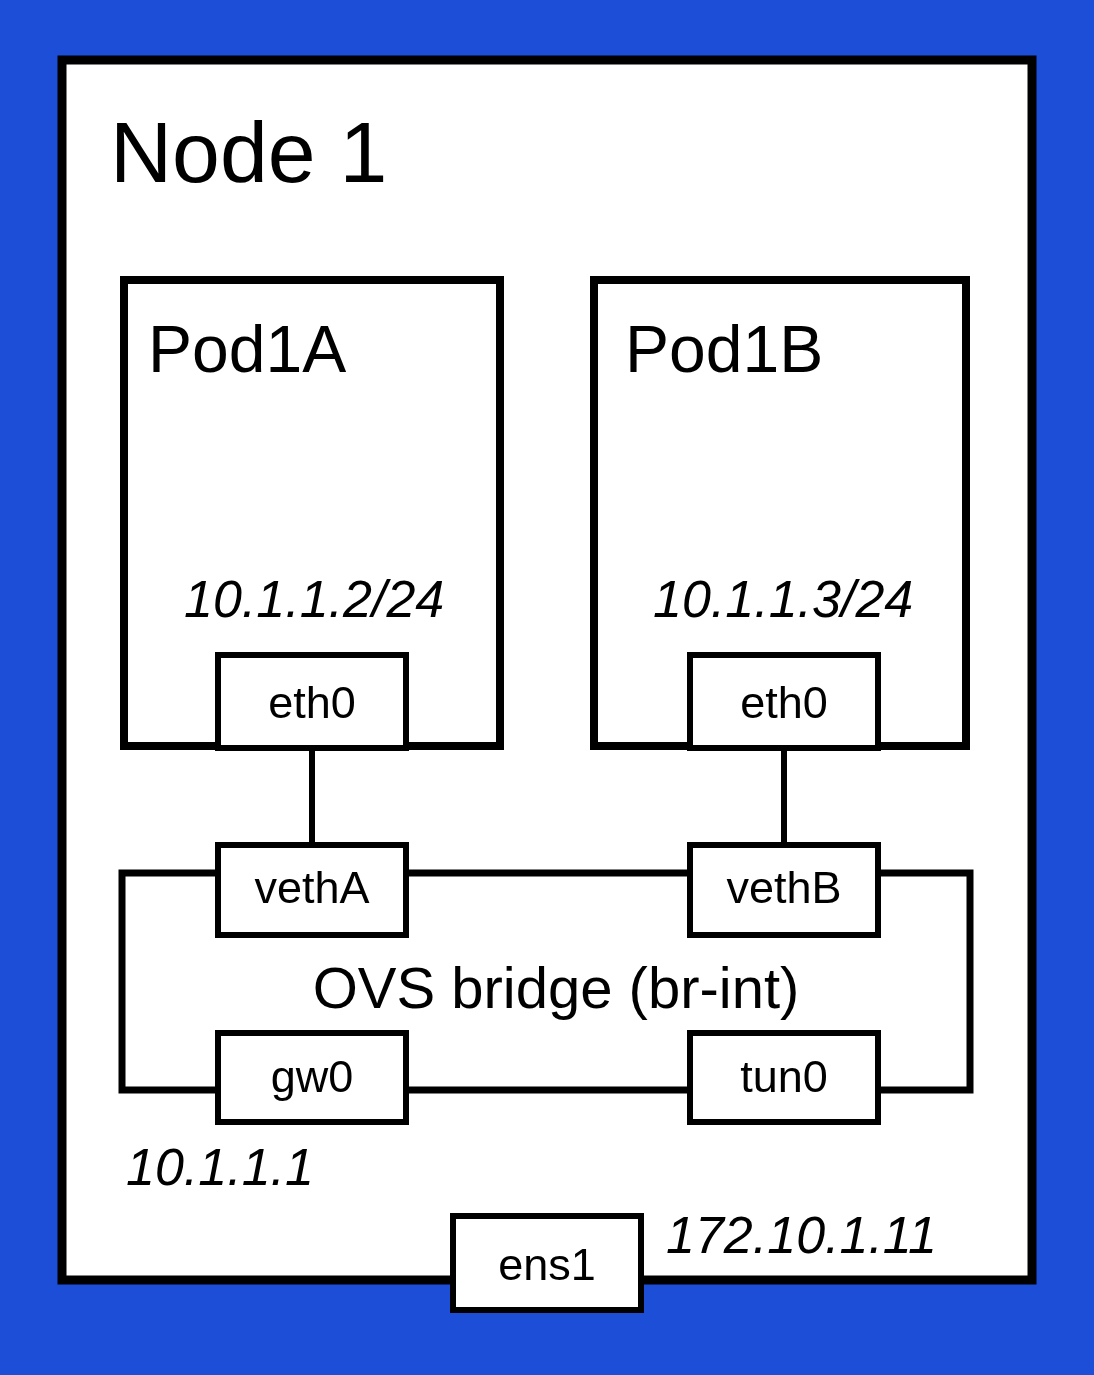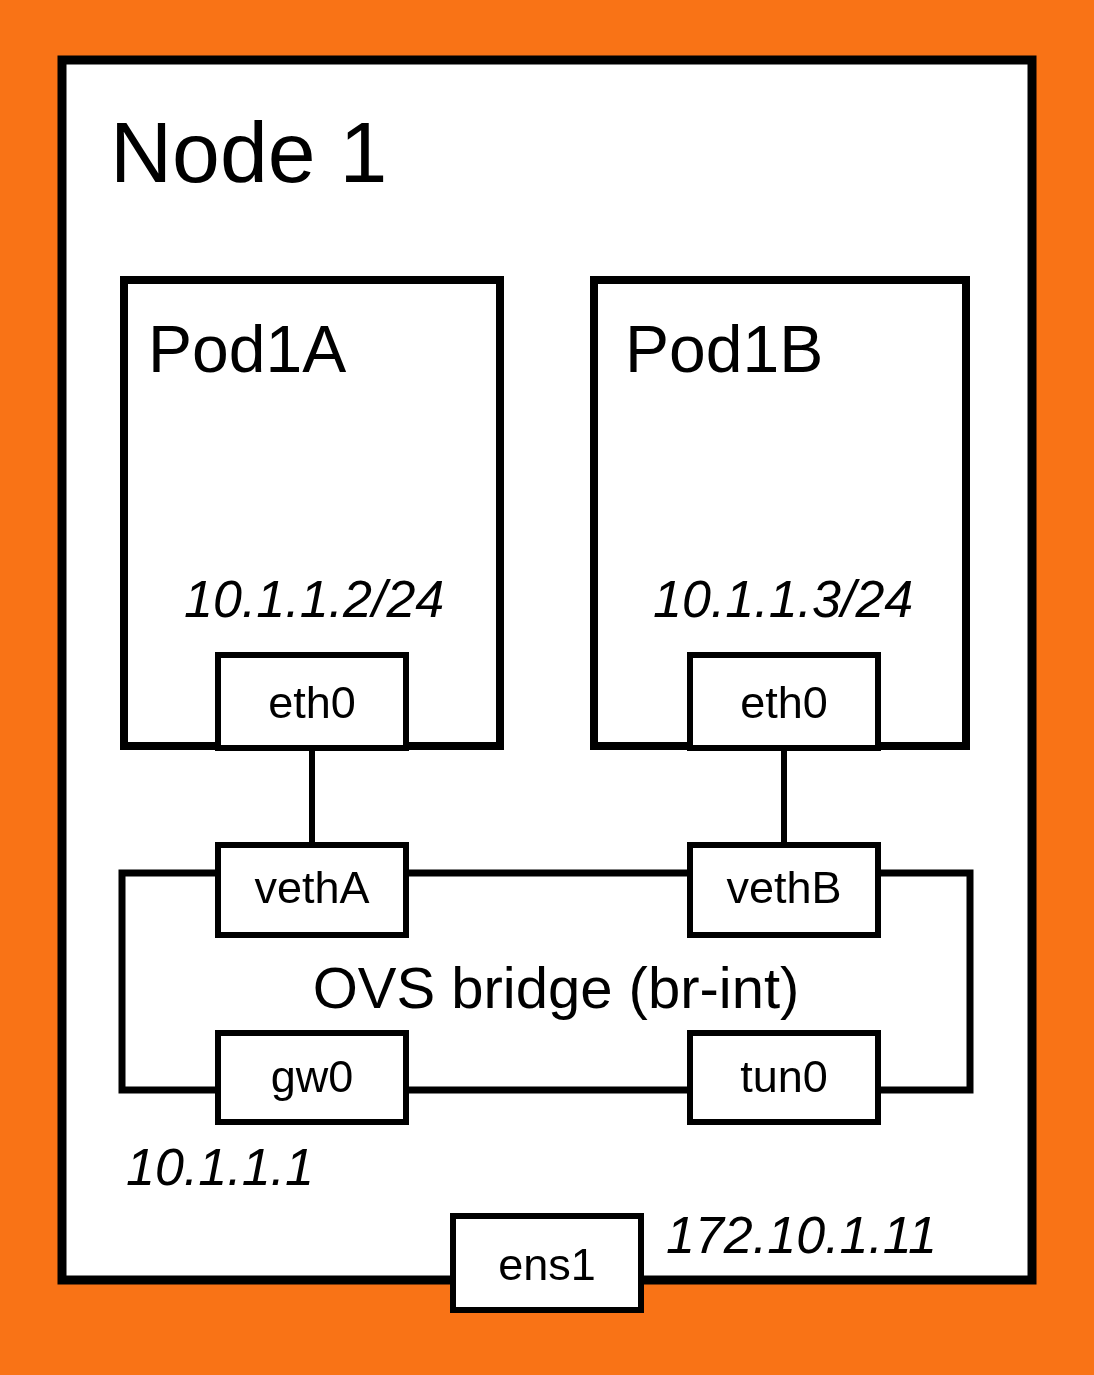--- a/index.html
+++ b/index.html
@@ -10,21 +10,21 @@
   body {
     width: 1094px;
     height: 1375px;
     font-family: "Liberation Sans", sans-serif;
     overflow: hidden;
   }
   #diagram-root {
     position: relative;
     width: 1094px;
     height: 1375px;
-    background: #f97316;
+    background: #1d4ed8;
   }
   svg.diagram-canvas {
     position: absolute;
     top: 0;
     left: 0;
     width: 1094px;
     height: 1375px;
     display: block;
   }
   .box-outline {

